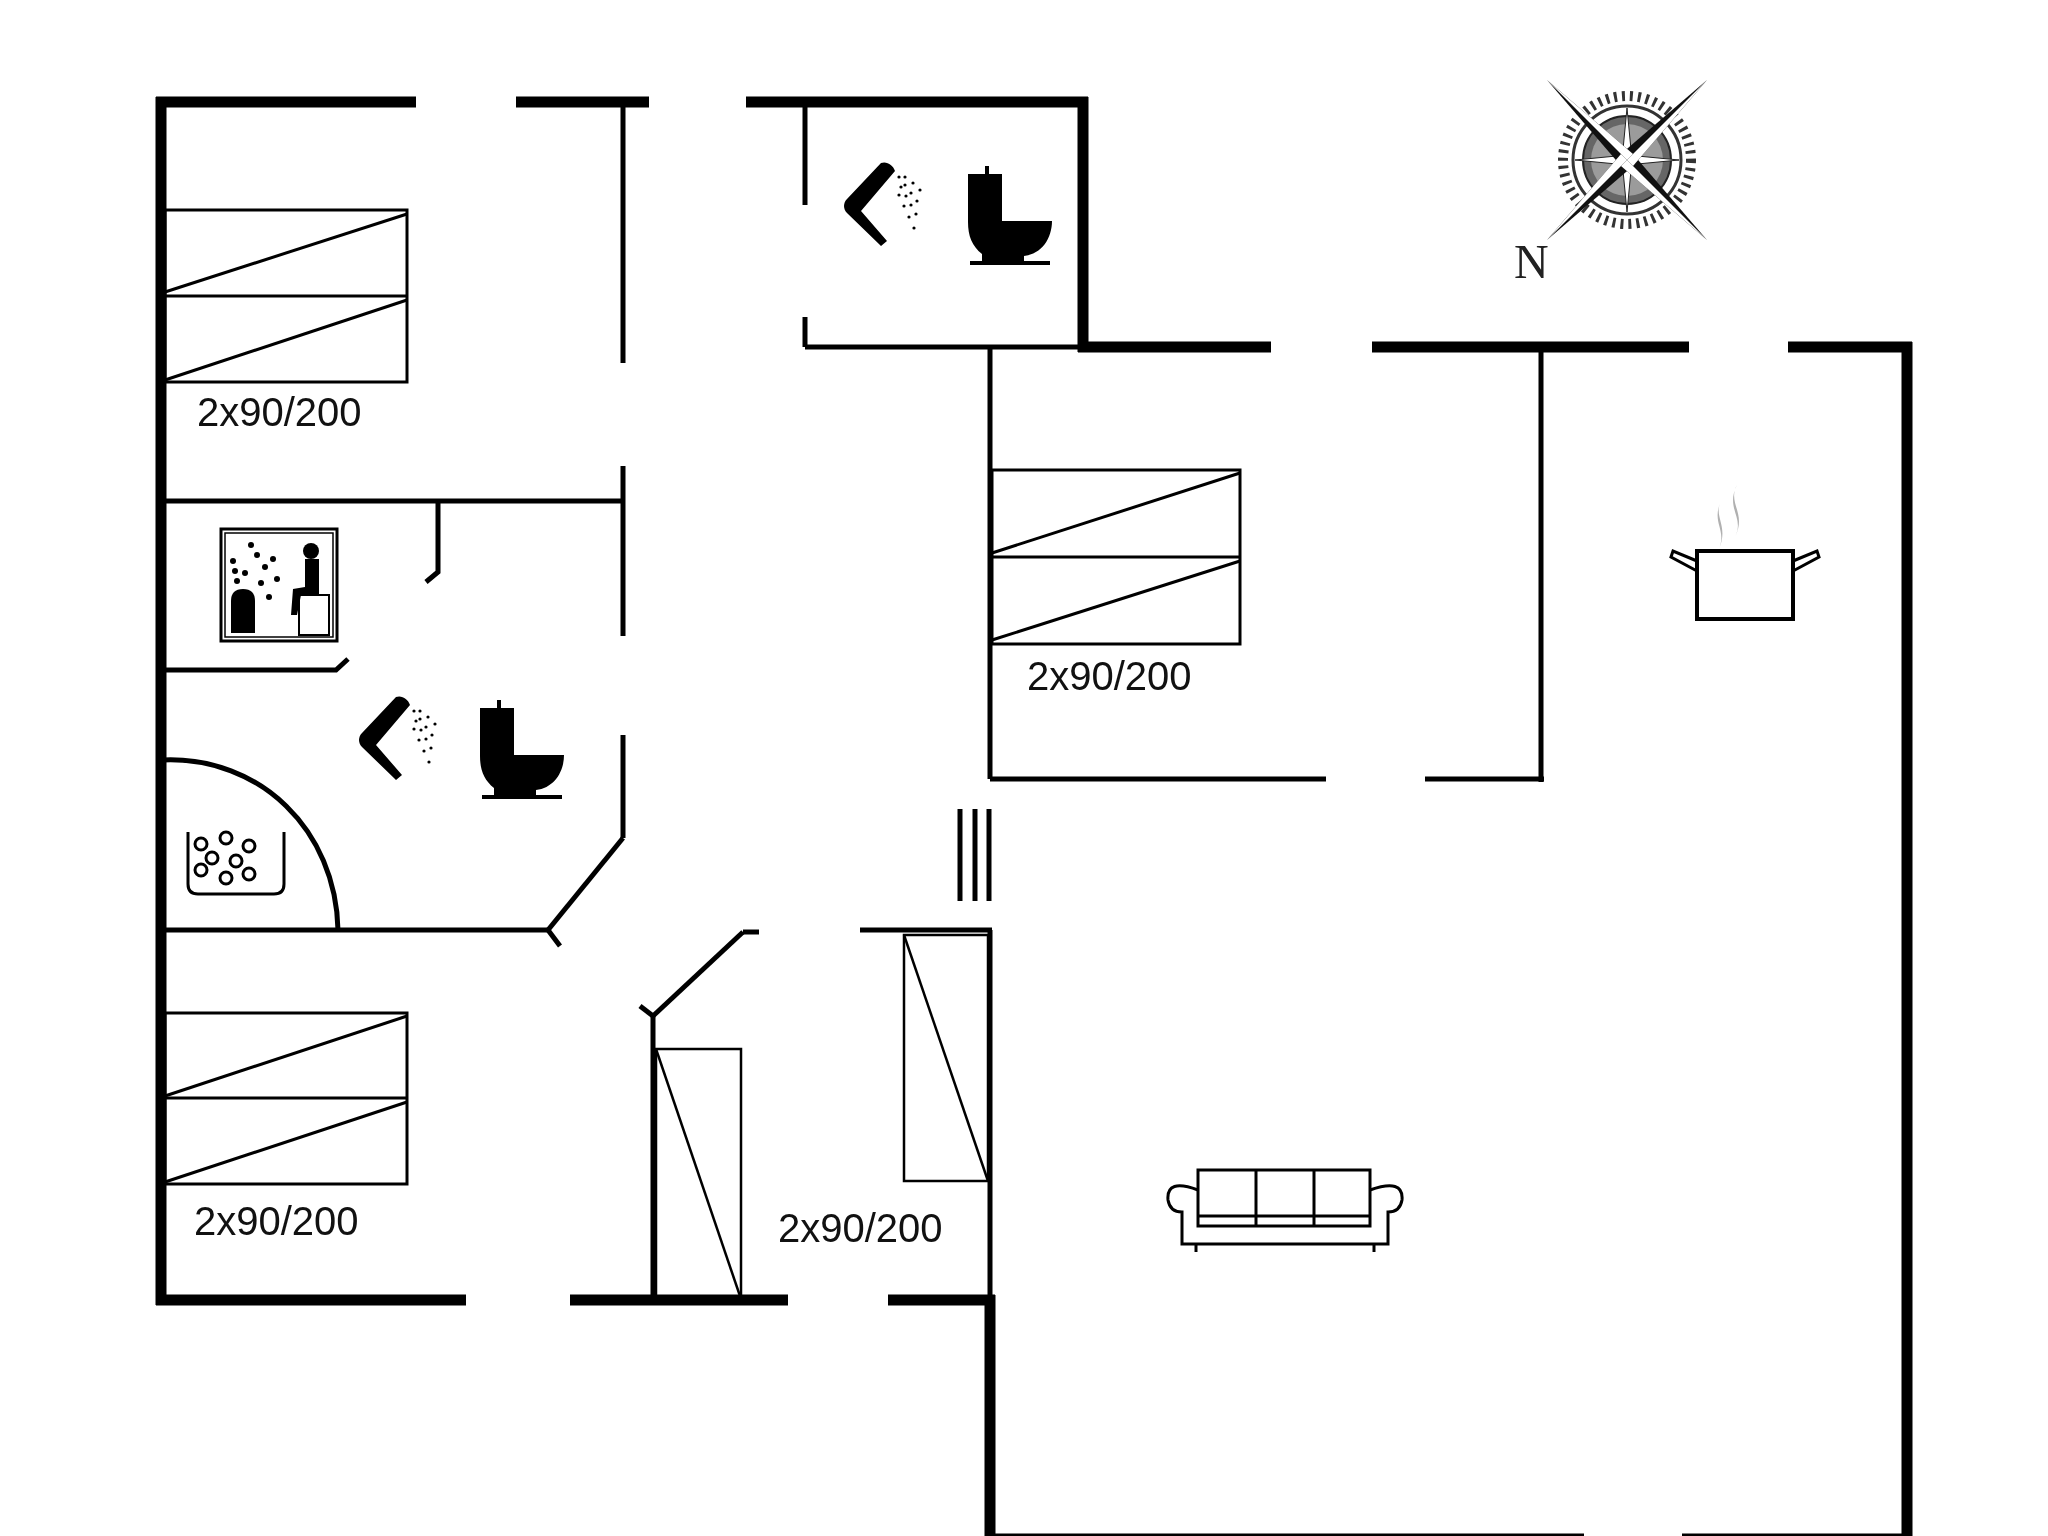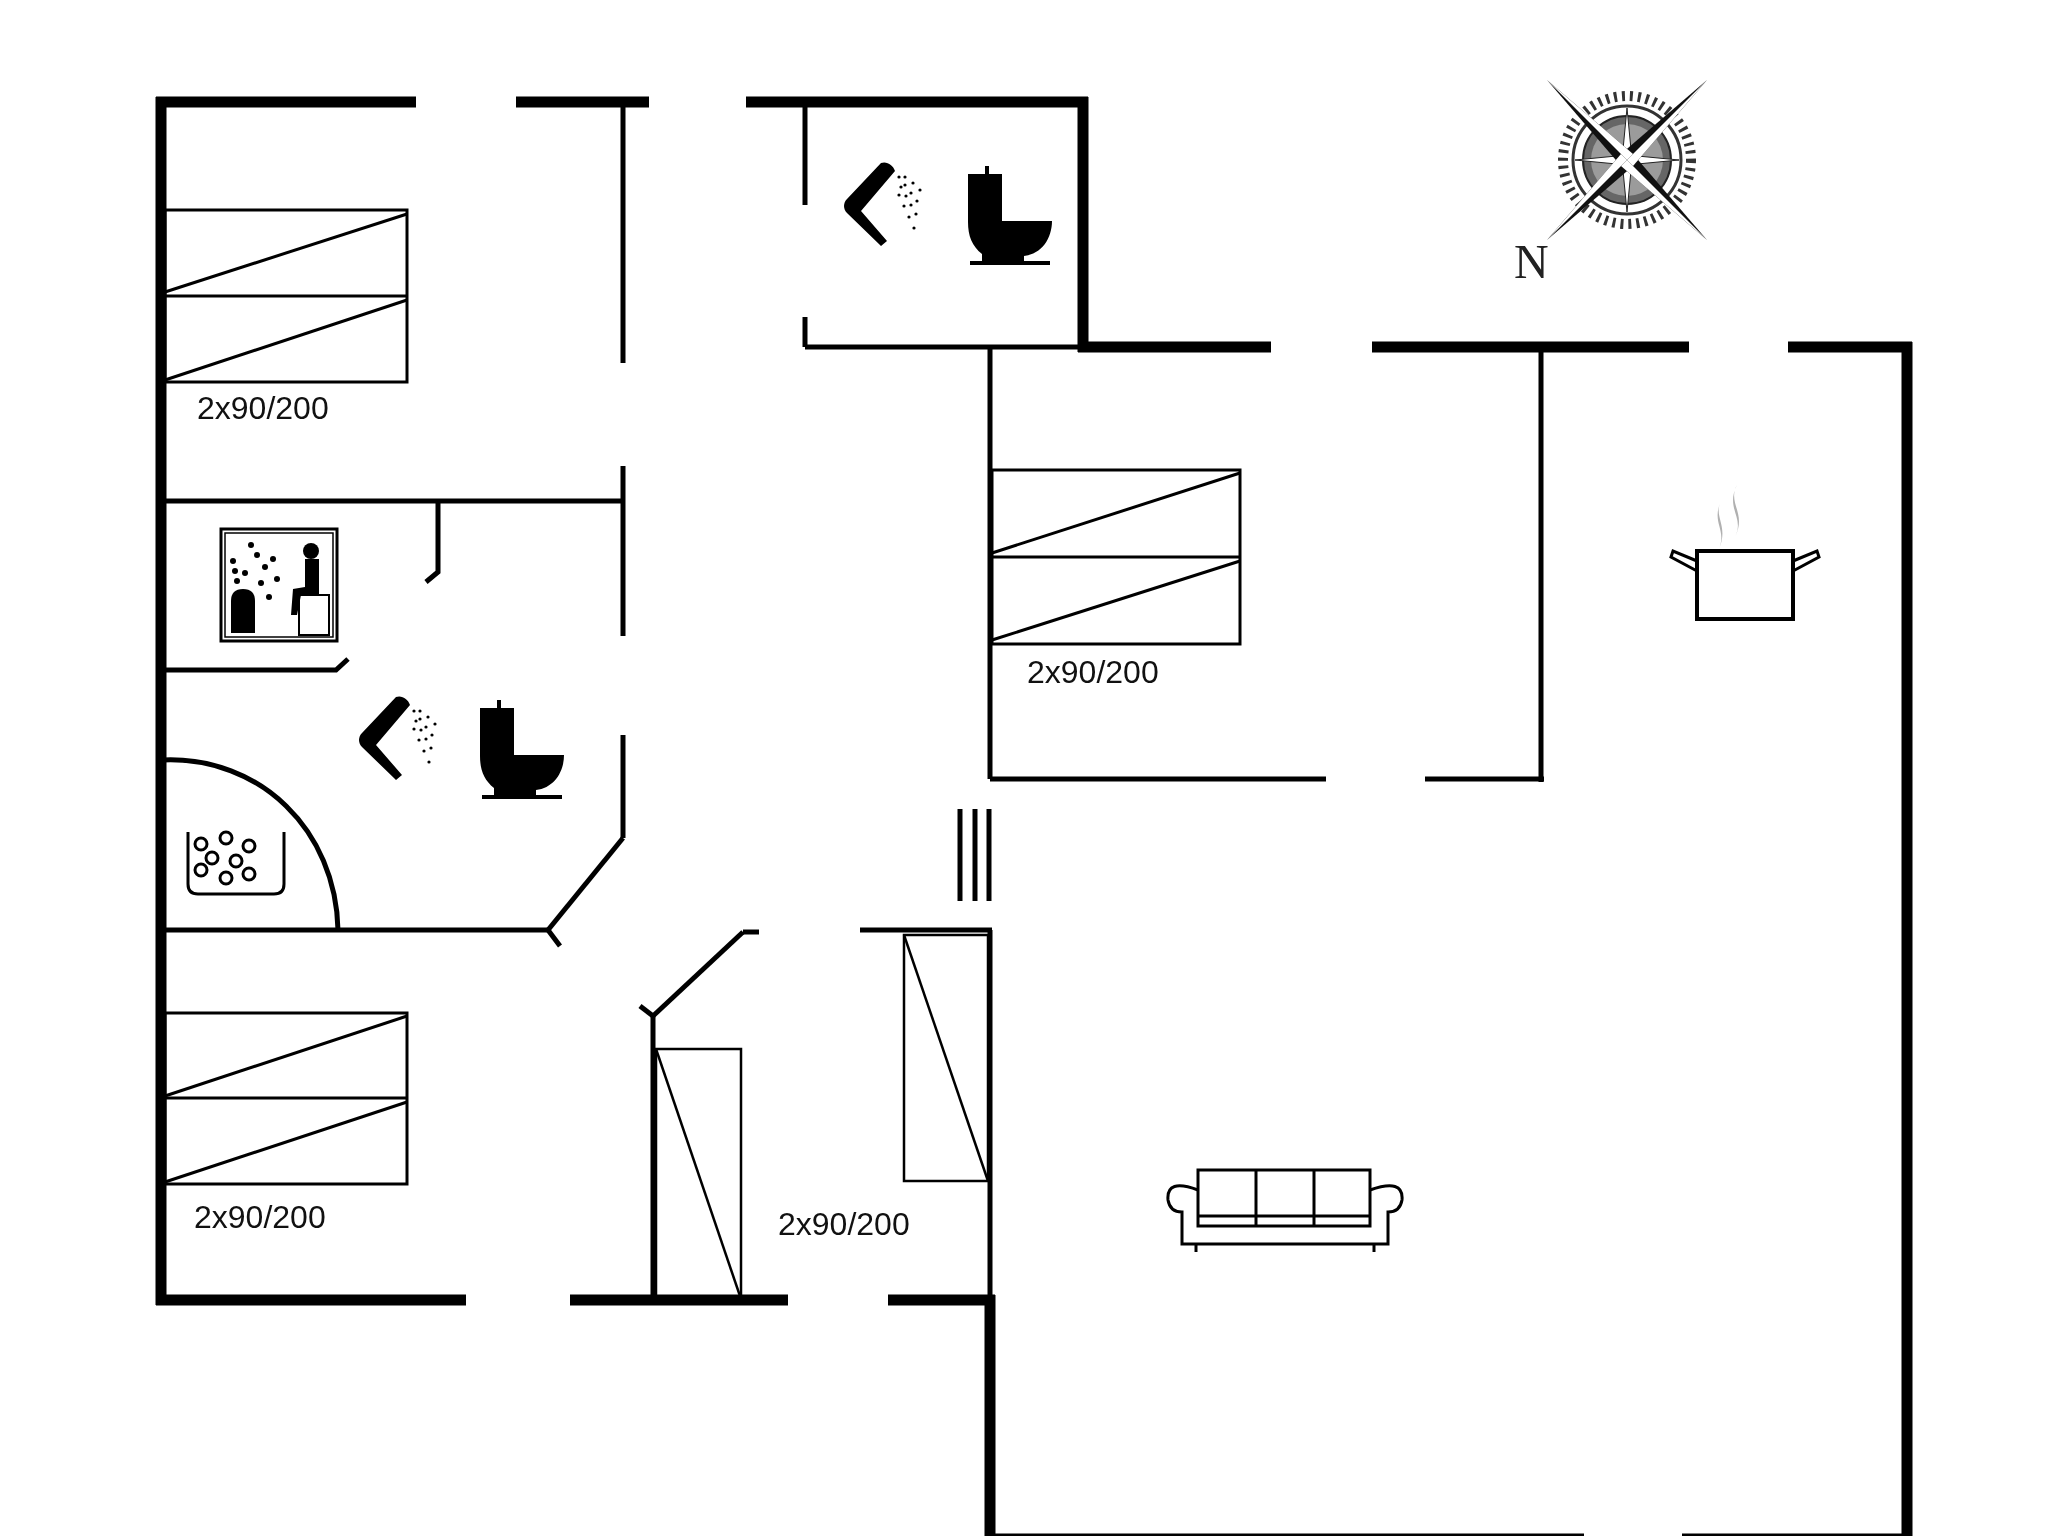--- a/index.html
+++ b/index.html
@@ -5,21 +5,21 @@
   html, body { margin: 0; padding: 0; background: #ffffff; }
   body { width: 2048px; height: 1536px; overflow: hidden; position: relative; }
   #plan { position: absolute; left: 0; top: 0; width: 2048px; height: 1536px; }
   .wall-ext { stroke: #000; stroke-width: 11; stroke-linecap: butt; fill: none; }
   .wall-int { stroke: #000; stroke-width: 5; stroke-linecap: butt; fill: none; }
   .furn { stroke: #000; stroke-width: 3; fill: none; }
   .furn-thin { stroke: #000; stroke-width: 2.5; fill: none; }
   .label {
     position: absolute;
     font-family: "Liberation Sans", sans-serif;
-    font-size: 32px;
+    font-size: 40px;
     color: #111;
     line-height: 1;
     white-space: nowrap;
   }
   .compass-n {
     position: absolute;
     font-family: "Liberation Serif", serif;
     font-size: 48px;
     color: #222;
     line-height: 1;

